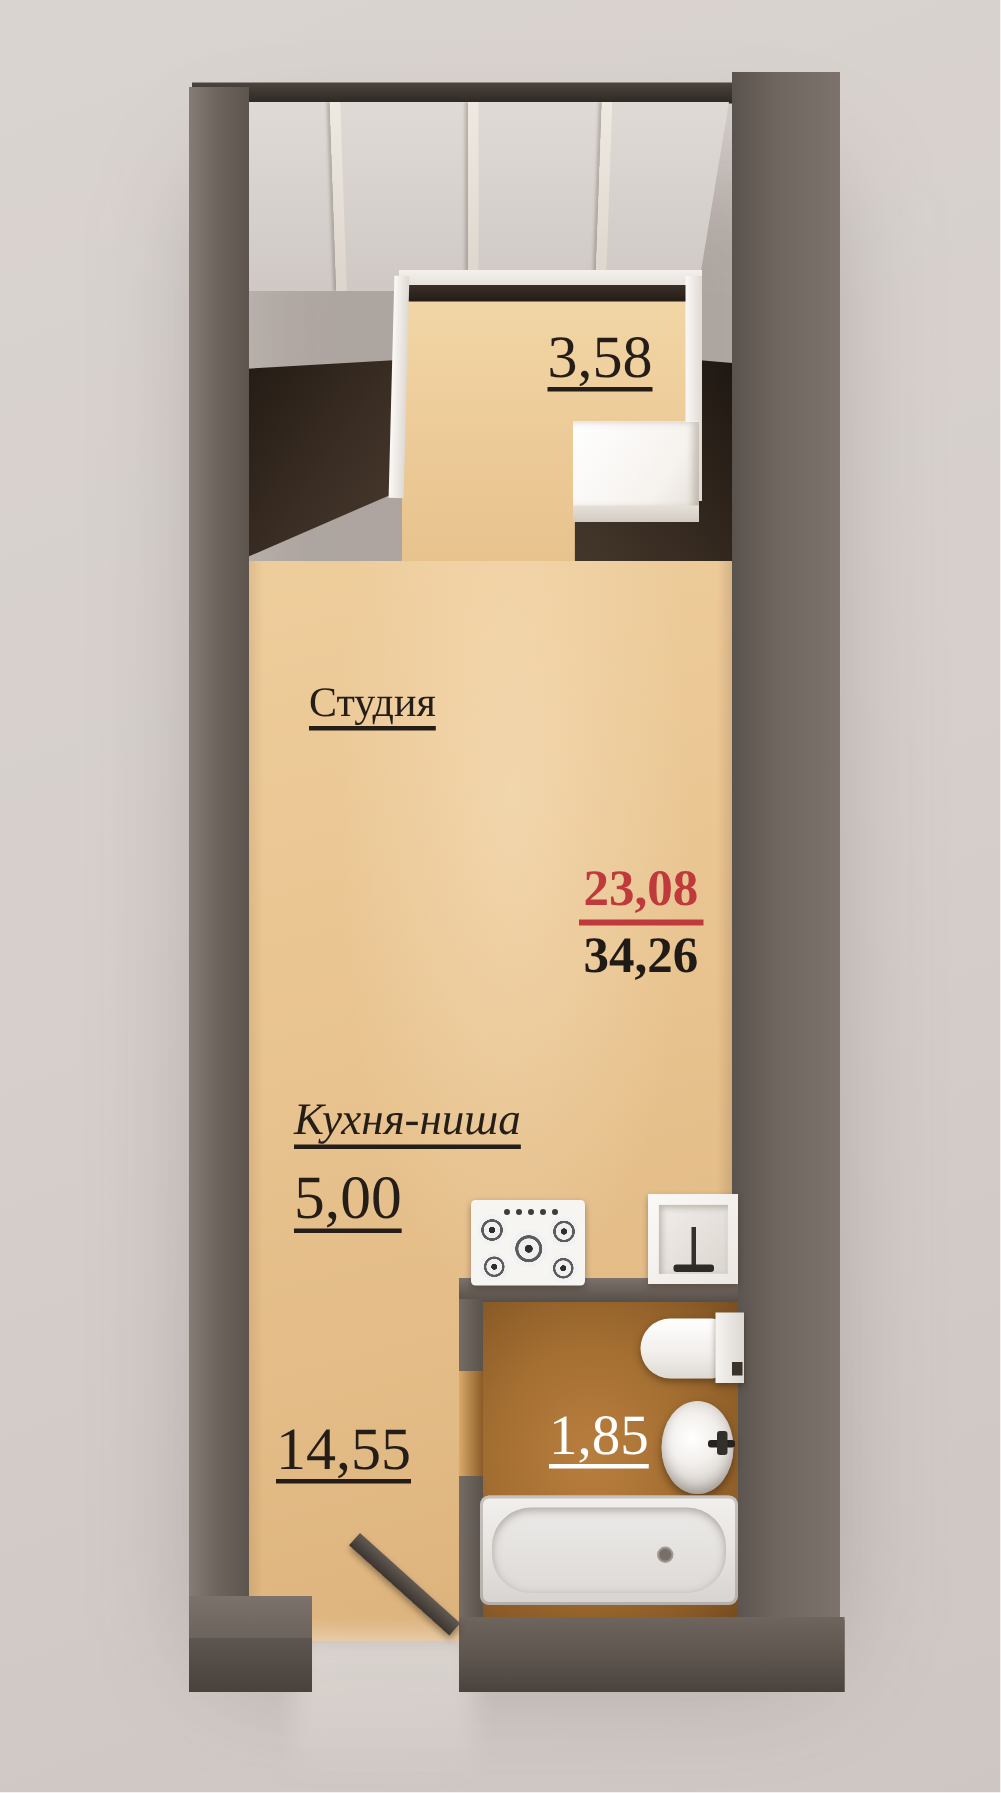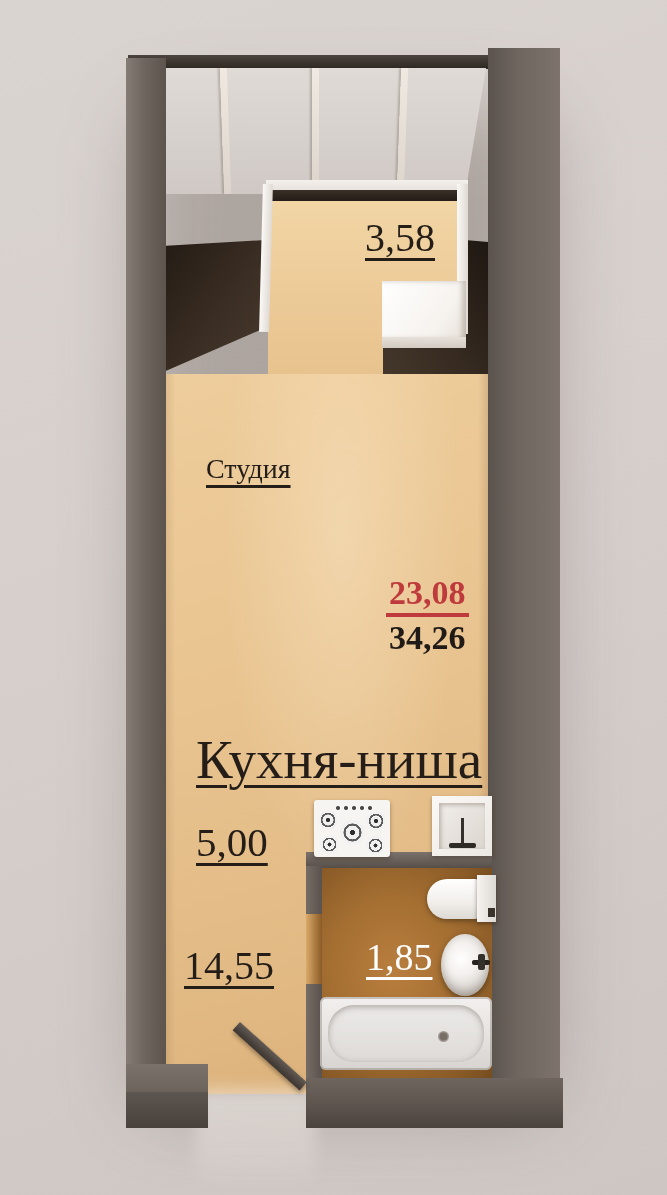--- a/index.html
+++ b/index.html
@@ -210,22 +210,22 @@
   .lbl{
     color:#241d18;
     text-decoration:underline;
     text-decoration-thickness:3px;
     text-underline-offset:7px;
     white-space:nowrap;
     line-height:1;
   }
   .lbl-balcony{left:365px;top:218px;font-size:40px;}
   .lbl-room{left:206px;top:455px;font-size:28px;}
-  .lbl-kitchen{left:196px;top:732px;font-size:55px;}
-  .lbl-kitchen-area{left:196px;top:778px;font-size:41px;margin-top:44px;}
+  .lbl-kitchen{left:196px;top:732px;font-size:30px;font-style:italic;}
+  .lbl-kitchen-area{left:196px;top:778px;font-size:41px;}
   .lbl-studio-area{left:184px;top:946px;font-size:40px;}
   .lbl-bath-area{left:366px;top:938px;font-size:38px;color:#ffffff;}
   .unit-code{
     left:196px;top:574px;
     font-family:"Liberation Sans",sans-serif;
     font-size:60px;color:#bf3a3c;line-height:1;white-space:nowrap;
   }
   .area-frac{
     left:338px;top:576px;
     font-family:Liberation Serif, serif;

